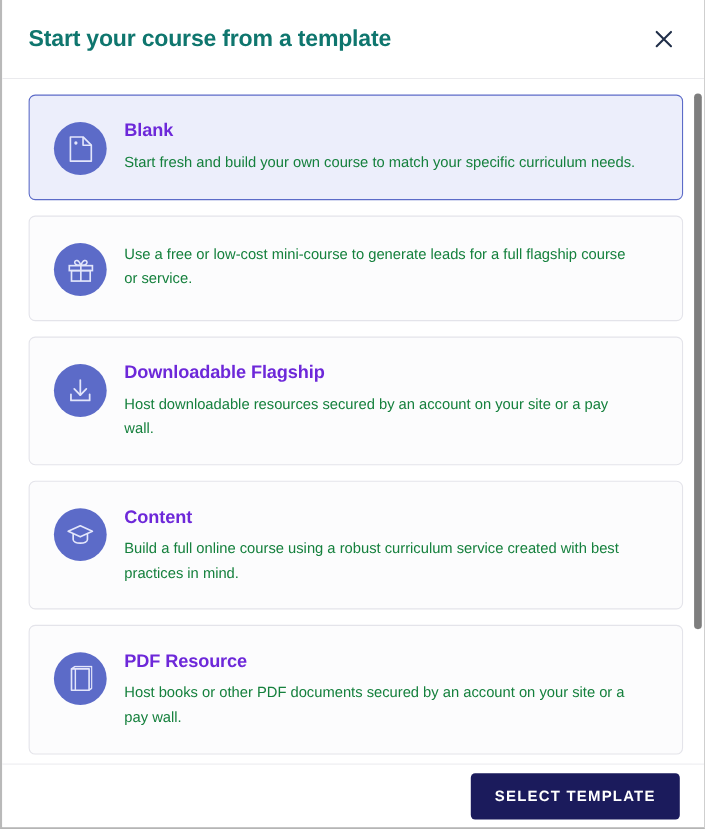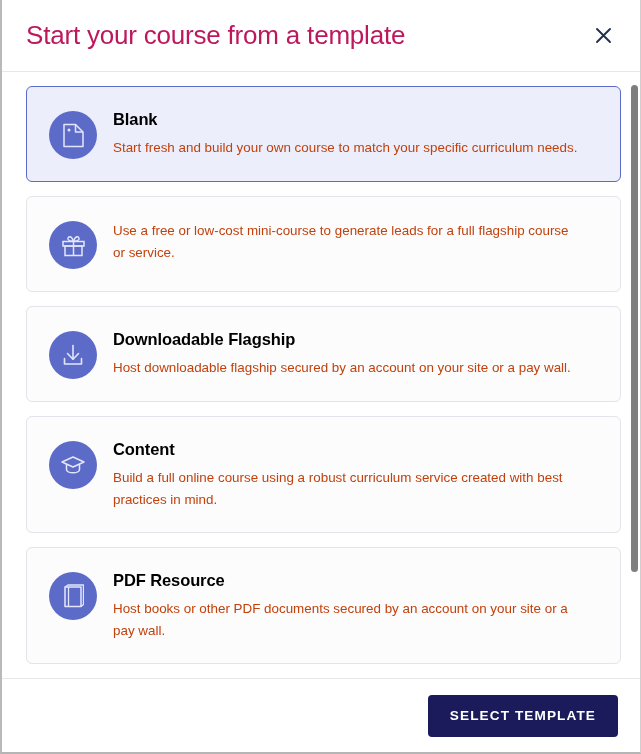--- a/index.html
+++ b/index.html
@@ -30,23 +30,23 @@
     flex: 0 0 auto;
     height: 72px;
     display: flex;
     align-items: center;
     justify-content: space-between;
     padding: 0 20px 0 24px;
     background: #ffffff;
     border-bottom: 1px solid #e8e8ec;
   }
   #modal-title {
-    font-size: 26px;
-    font-weight: 400;
-    color: #be185d;
+    font-size: 21px;
+    font-weight: 700;
+    color: #0f766e;
     letter-spacing: -0.2px;
     white-space: nowrap;
   }
   #close-btn {
     width: 34px;
     height: 34px;
     display: flex;
     align-items: center;
     justify-content: center;
     background: transparent;
@@ -97,28 +97,28 @@
   .card-icon svg { display: block; }
 
   .card-text {
     flex: 1 1 auto;
     min-width: 0;
     padding-top: 1px;
   }
   .card-title {
     font-size: 16.5px;
     font-weight: 700;
-    color: #000000;
+    color: #6d28d9;
     letter-spacing: -0.1px;
     margin-bottom: 7px;
     line-height: 1.2;
   }
   .card-desc {
     font-size: 13.4px;
-    color: #c2410c;
+    color: #15803d;
     line-height: 1.62;
     max-width: 470px;
   }
 
   
   #scrollbar-track {
     position: absolute;
     top: 0;
     right: 0;
     width: 11px;
@@ -131,21 +131,21 @@
     left: 2px;
     width: 7px;
     height: 487px;
     background: #7e7e7e;
     border-radius: 4px;
   }
 
   
   #modal-footer {
     flex: 0 0 auto;
-    height: 74px;
+    height: 58px;
     background: #ffffff;
     border-top: 1px solid #e8e8ec;
     display: flex;
     align-items: center;
     justify-content: flex-end;
     padding: 0 22px 0 24px;
   }
   #select-template-btn {
     background: #1b1b5c;
     color: #ffffff;
@@ -217,21 +217,21 @@
         <span>
           <svg width="24" height="24" viewBox="0 0 24 24" fill="none" aria-hidden="true">
             <path d="M12 2.5 V16" stroke="#e3e6fb" stroke-width="1.6" stroke-linecap="round"></path>
             <path d="M6.5 10.5 L12 16.2 L17.5 10.5" stroke="#e3e6fb" stroke-width="1.6" stroke-linecap="round" stroke-linejoin="round" fill="none"></path>
             <path d="M3.5 15.5 V21 H20.5 V15.5" stroke="#e3e6fb" stroke-width="1.6" stroke-linecap="round" stroke-linejoin="round" fill="none"></path>
           </svg>
         </span>
       </div>
       <div class="card-text">
         <div class="card-title">Downloadable Flagship</div>
-        <div class="card-desc">Host downloadable flagship secured by an account on your site or a pay wall.</div>
+        <div class="card-desc">Host downloadable resources secured by an account on your site or a pay wall.</div>
       </div>
     </div>
 
     <div class="card">
       <div class="card-icon">
         <span>
           <svg width="26" height="22" viewBox="0 0 26 22" fill="none" aria-hidden="true">
             <path d="M13 3 L24 8 L13 13 L2 8 Z" stroke="#e3e6fb" stroke-width="1.5" stroke-linejoin="round" fill="none"></path>
             <path d="M6.5 10 V15.5 C6.5 17.4 9.4 18.8 13 18.8 C16.6 18.8 19.5 17.4 19.5 15.5 V10" stroke="#e3e6fb" stroke-width="1.5" stroke-linejoin="round" fill="none"></path>
           </svg>

